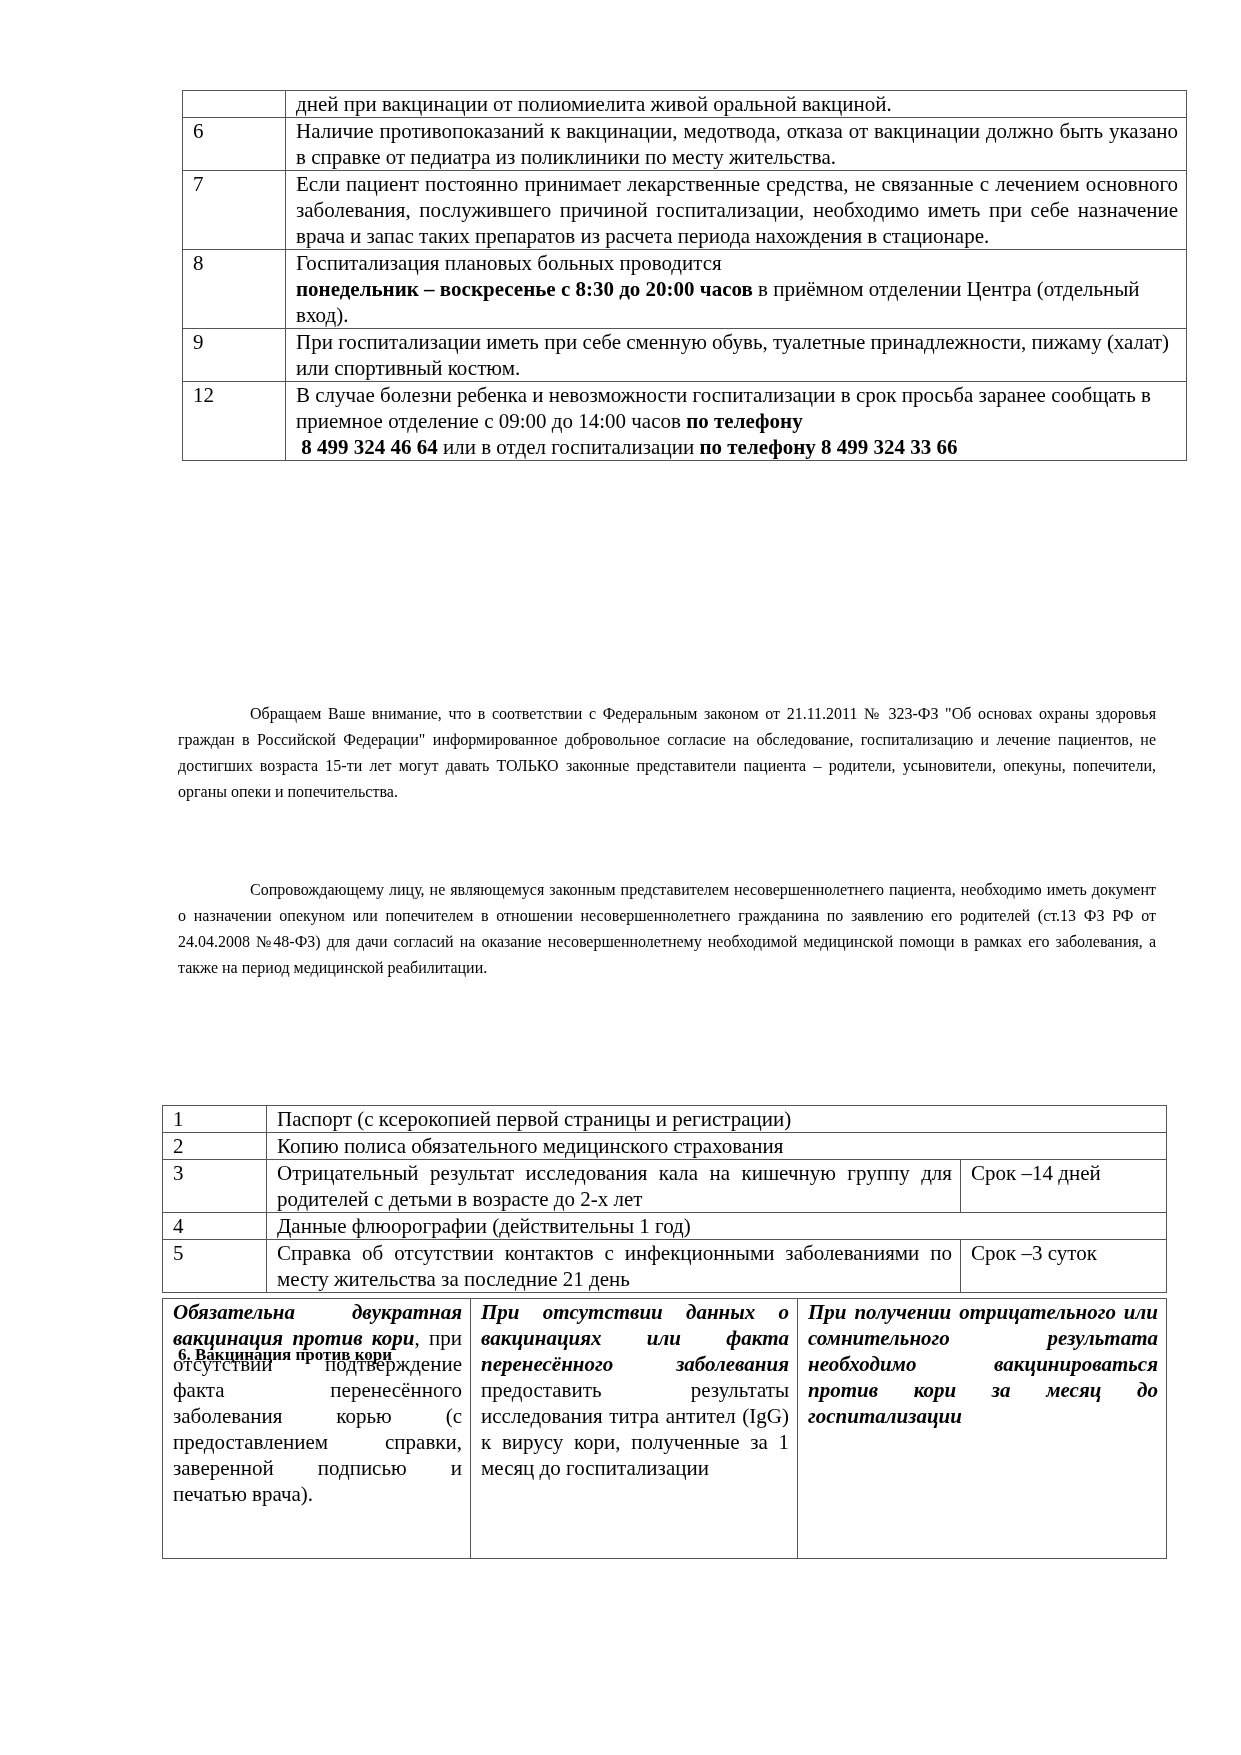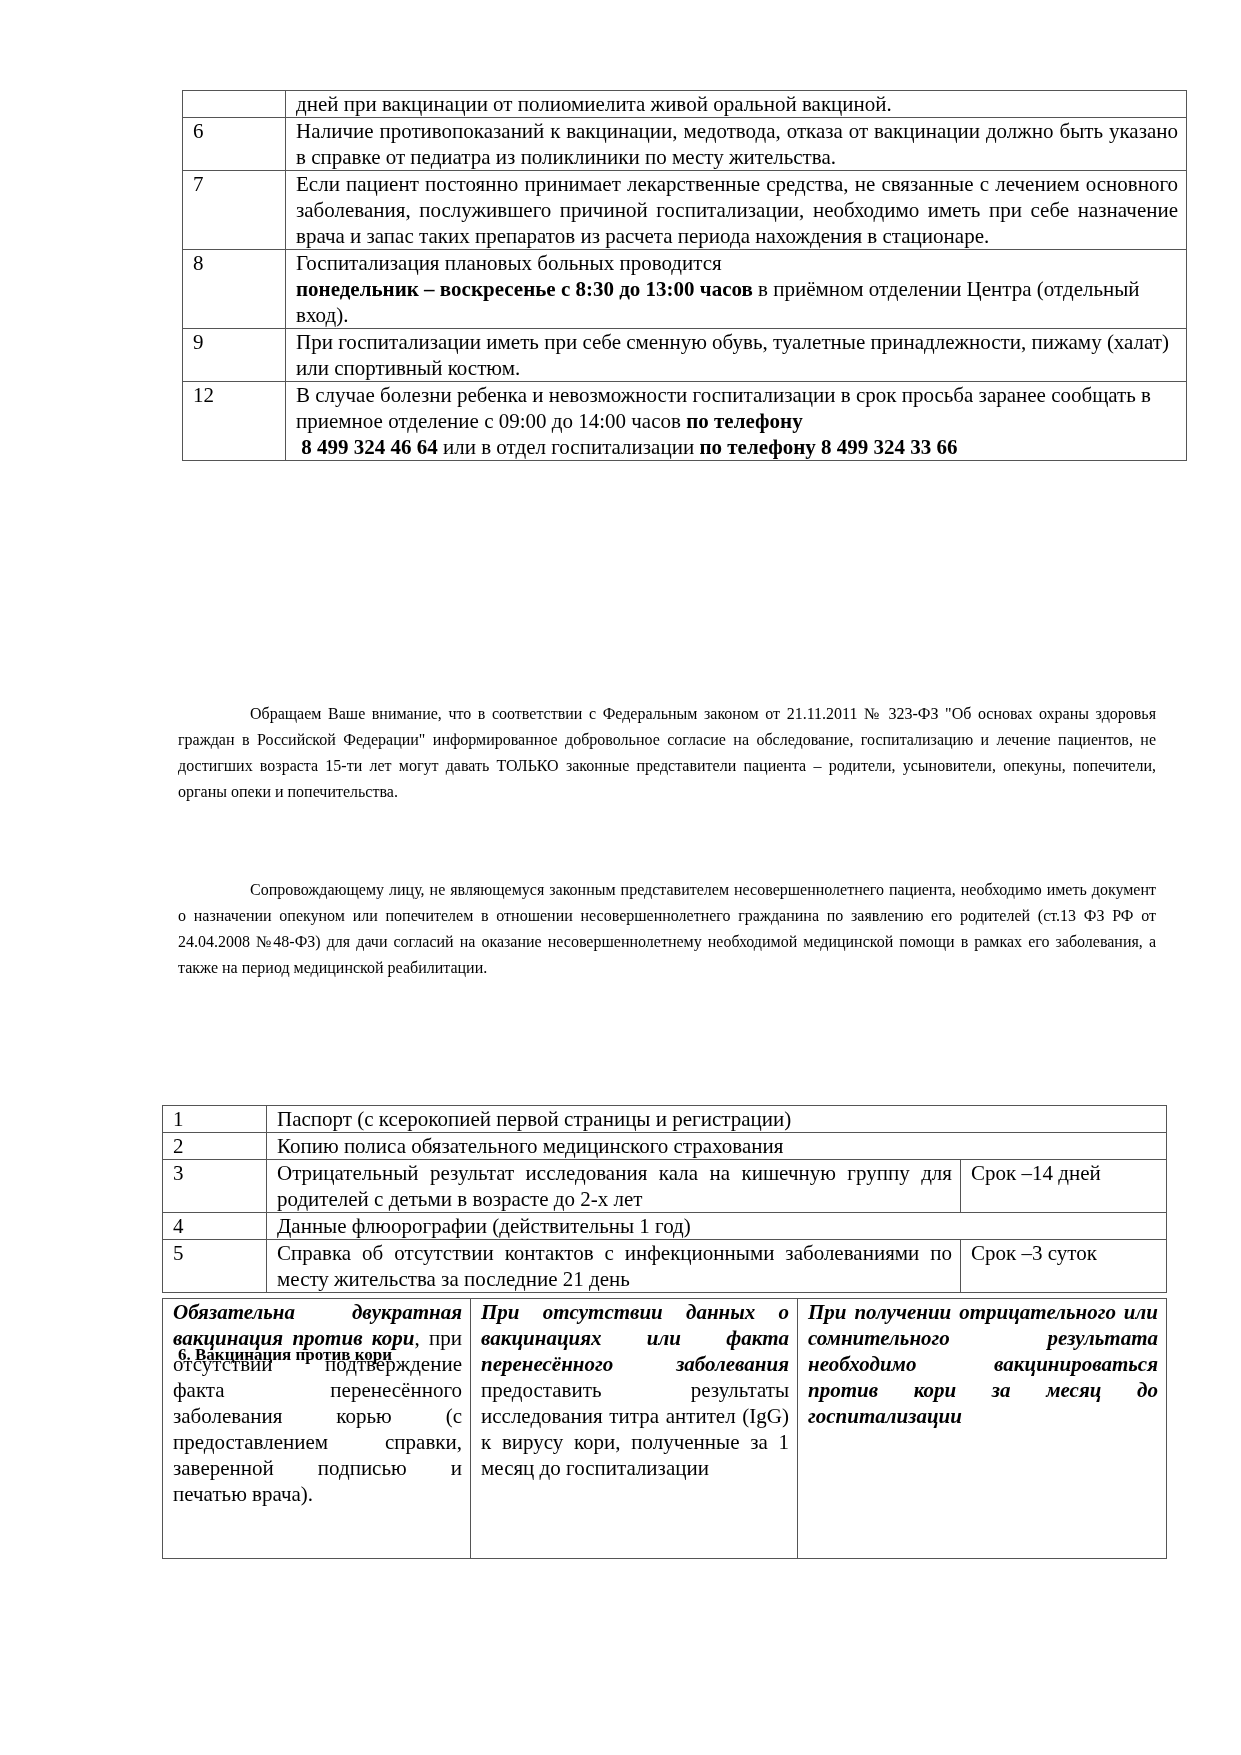--- a/index.html
+++ b/index.html
@@ -59,21 +59,21 @@
     <tr>
       <td>6</td>
       <td class="just">Наличие противопоказаний к вакцинации, медотвода, отказа от вакцинации должно быть указано в справке от педиатра из поликлиники по месту жительства.</td>
     </tr>
     <tr>
       <td>7</td>
       <td class="just">Если пациент постоянно принимает лекарственные средства, не связанные с лечением основного заболевания, послужившего причиной госпитализации, необходимо иметь при себе назначение врача и запас таких препаратов из расчета периода нахождения в стационаре.</td>
     </tr>
     <tr>
       <td>8</td>
-      <td><span>Госпитализация плановых больных проводится</span><br><b>понедельник – воскресенье с 8:30 до 13:00 часов</b><span> в приёмном отделении Центра (отдельный вход).</span></td>
+      <td><span>Госпитализация плановых больных проводится</span><br><b>понедельник – воскресенье с 8:30 до 20:00 часов</b><span> в приёмном отделении Центра (отдельный вход).</span></td>
     </tr>
     <tr>
       <td>9</td>
       <td>При госпитализации иметь при себе сменную обувь, туалетные принадлежности, пижаму (халат) или спортивный костюм.</td>
     </tr>
     <tr>
       <td>12</td>
       <td><span class="just">В случае болезни ребенка и невозможности госпитализации в срок просьба заранее сообщать в приемное отделение с 09:00 до 14:00 часов </span><b>по телефону</b><br>&nbsp;<b>8 499 324 46 64</b><span> или в отдел госпитализации </span><b>по телефону 8 499 324 33 66</b></td>
     </tr>
   </tbody>

